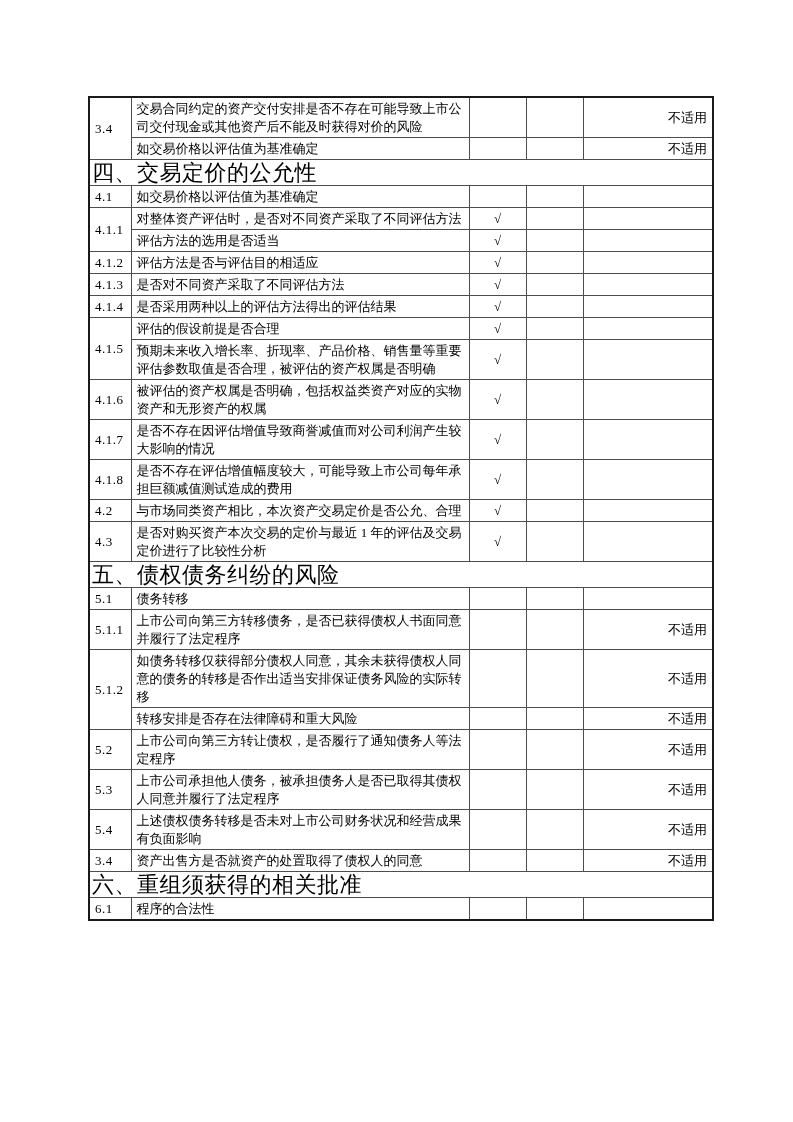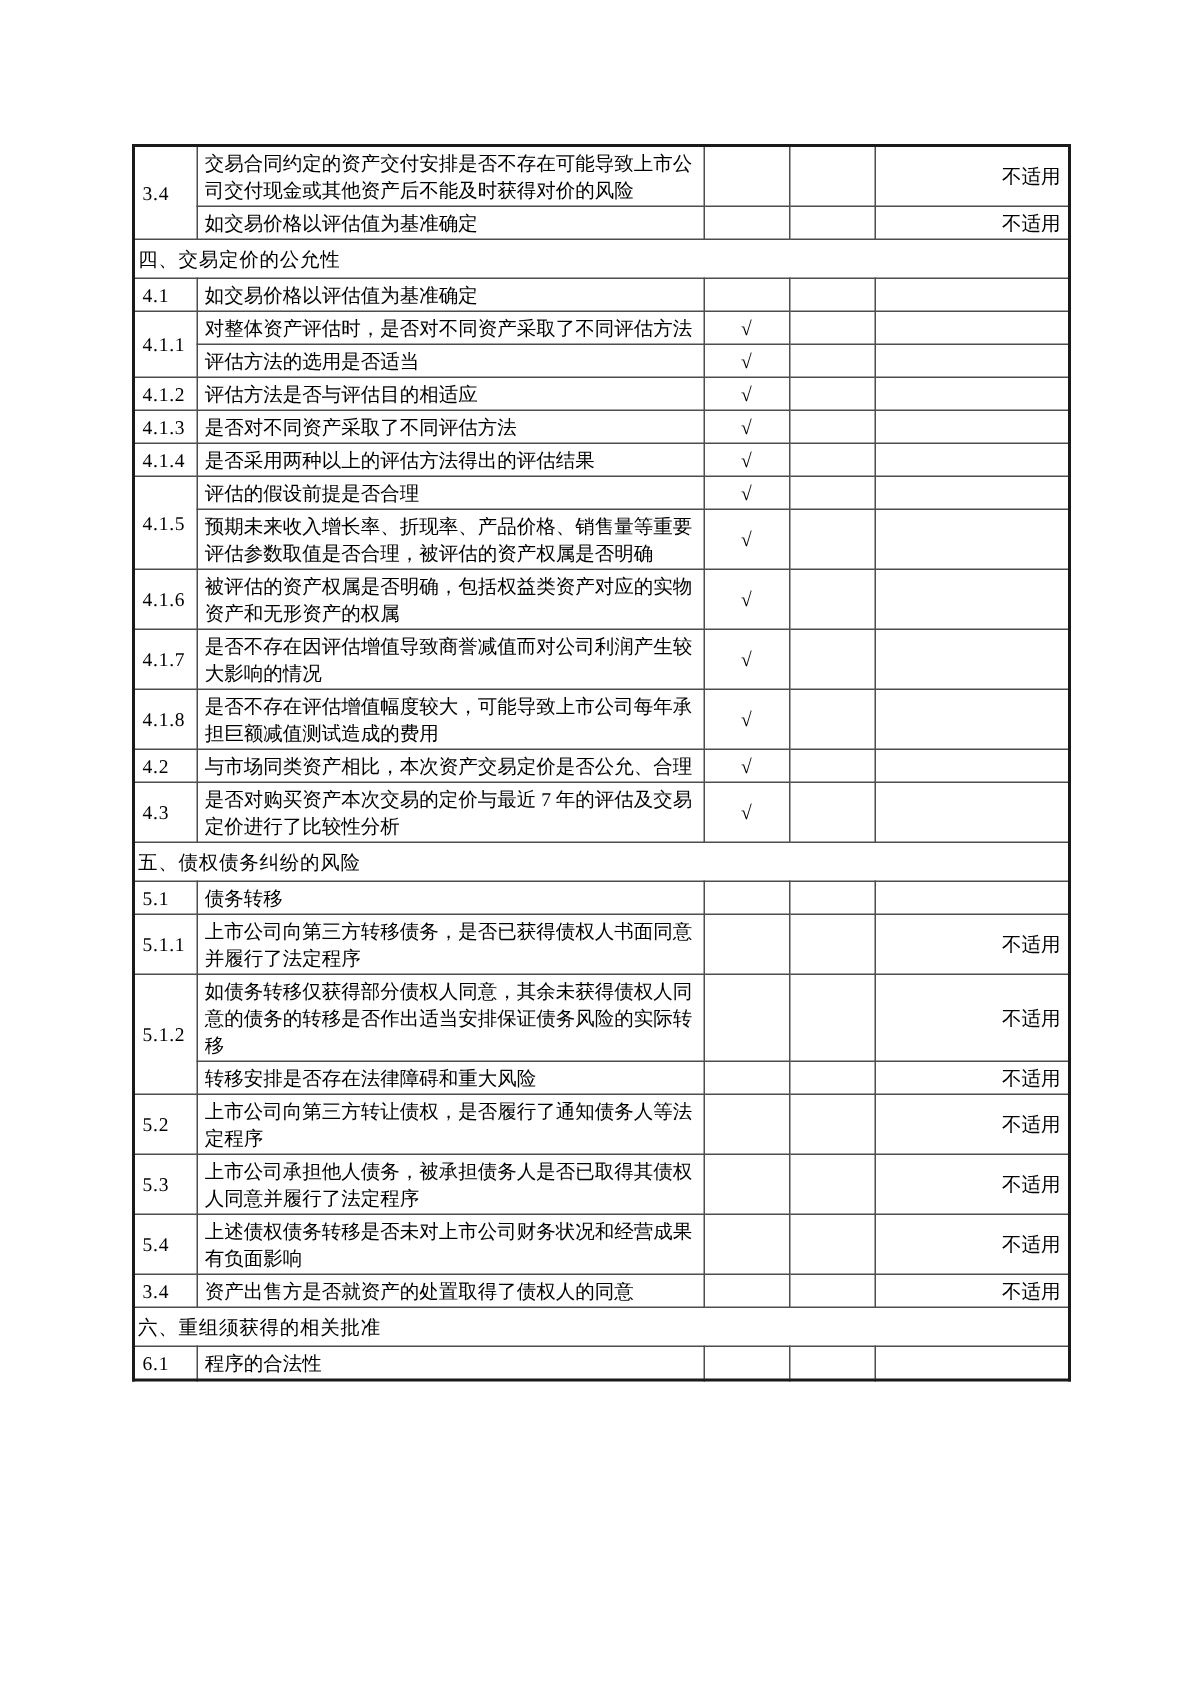--- a/index.html
+++ b/index.html
@@ -47,21 +47,21 @@
     font-family: Liberation Serif, serif;
   }
   td.check-cell {
     text-align: center;
     font-size: 13px;
   }
   td.na-cell {
     text-align: right;
   }
   tr.section-row td.section-cell {
-    font-size: 13px;
+    font-size: 22px;
     line-height: 21px;
     padding: 1.5px 2px 2.5px 2px;
     letter-spacing: 0.5px;
     margin-left: 20px;
   }
 </style>
 </head>
 <body>
 
 <div class="page">
@@ -167,21 +167,21 @@
         </tr>
         <tr>
           <td class="no-cell" rowspan="1">4.2</td>
           <td class="text-cell">与市场同类资产相比，本次资产交易定价是否公允、合理</td>
           <td class="check-cell">√</td>
           <td class="check-cell"></td>
           <td class="na-cell"></td>
         </tr>
         <tr>
           <td class="no-cell" rowspan="1">4.3</td>
-          <td class="text-cell">是否对购买资产本次交易的定价与最近 7 年的评估及交易定价进行了比较性分析</td>
+          <td class="text-cell">是否对购买资产本次交易的定价与最近 1 年的评估及交易定价进行了比较性分析</td>
           <td class="check-cell">√</td>
           <td class="check-cell"></td>
           <td class="na-cell"></td>
         </tr>
         <tr class="section-row">
           <td colspan="5" class="section-cell">五、债权债务纠纷的风险</td>
         </tr>
         <tr>
           <td class="no-cell" rowspan="1">5.1</td>
           <td class="text-cell">债务转移</td>

